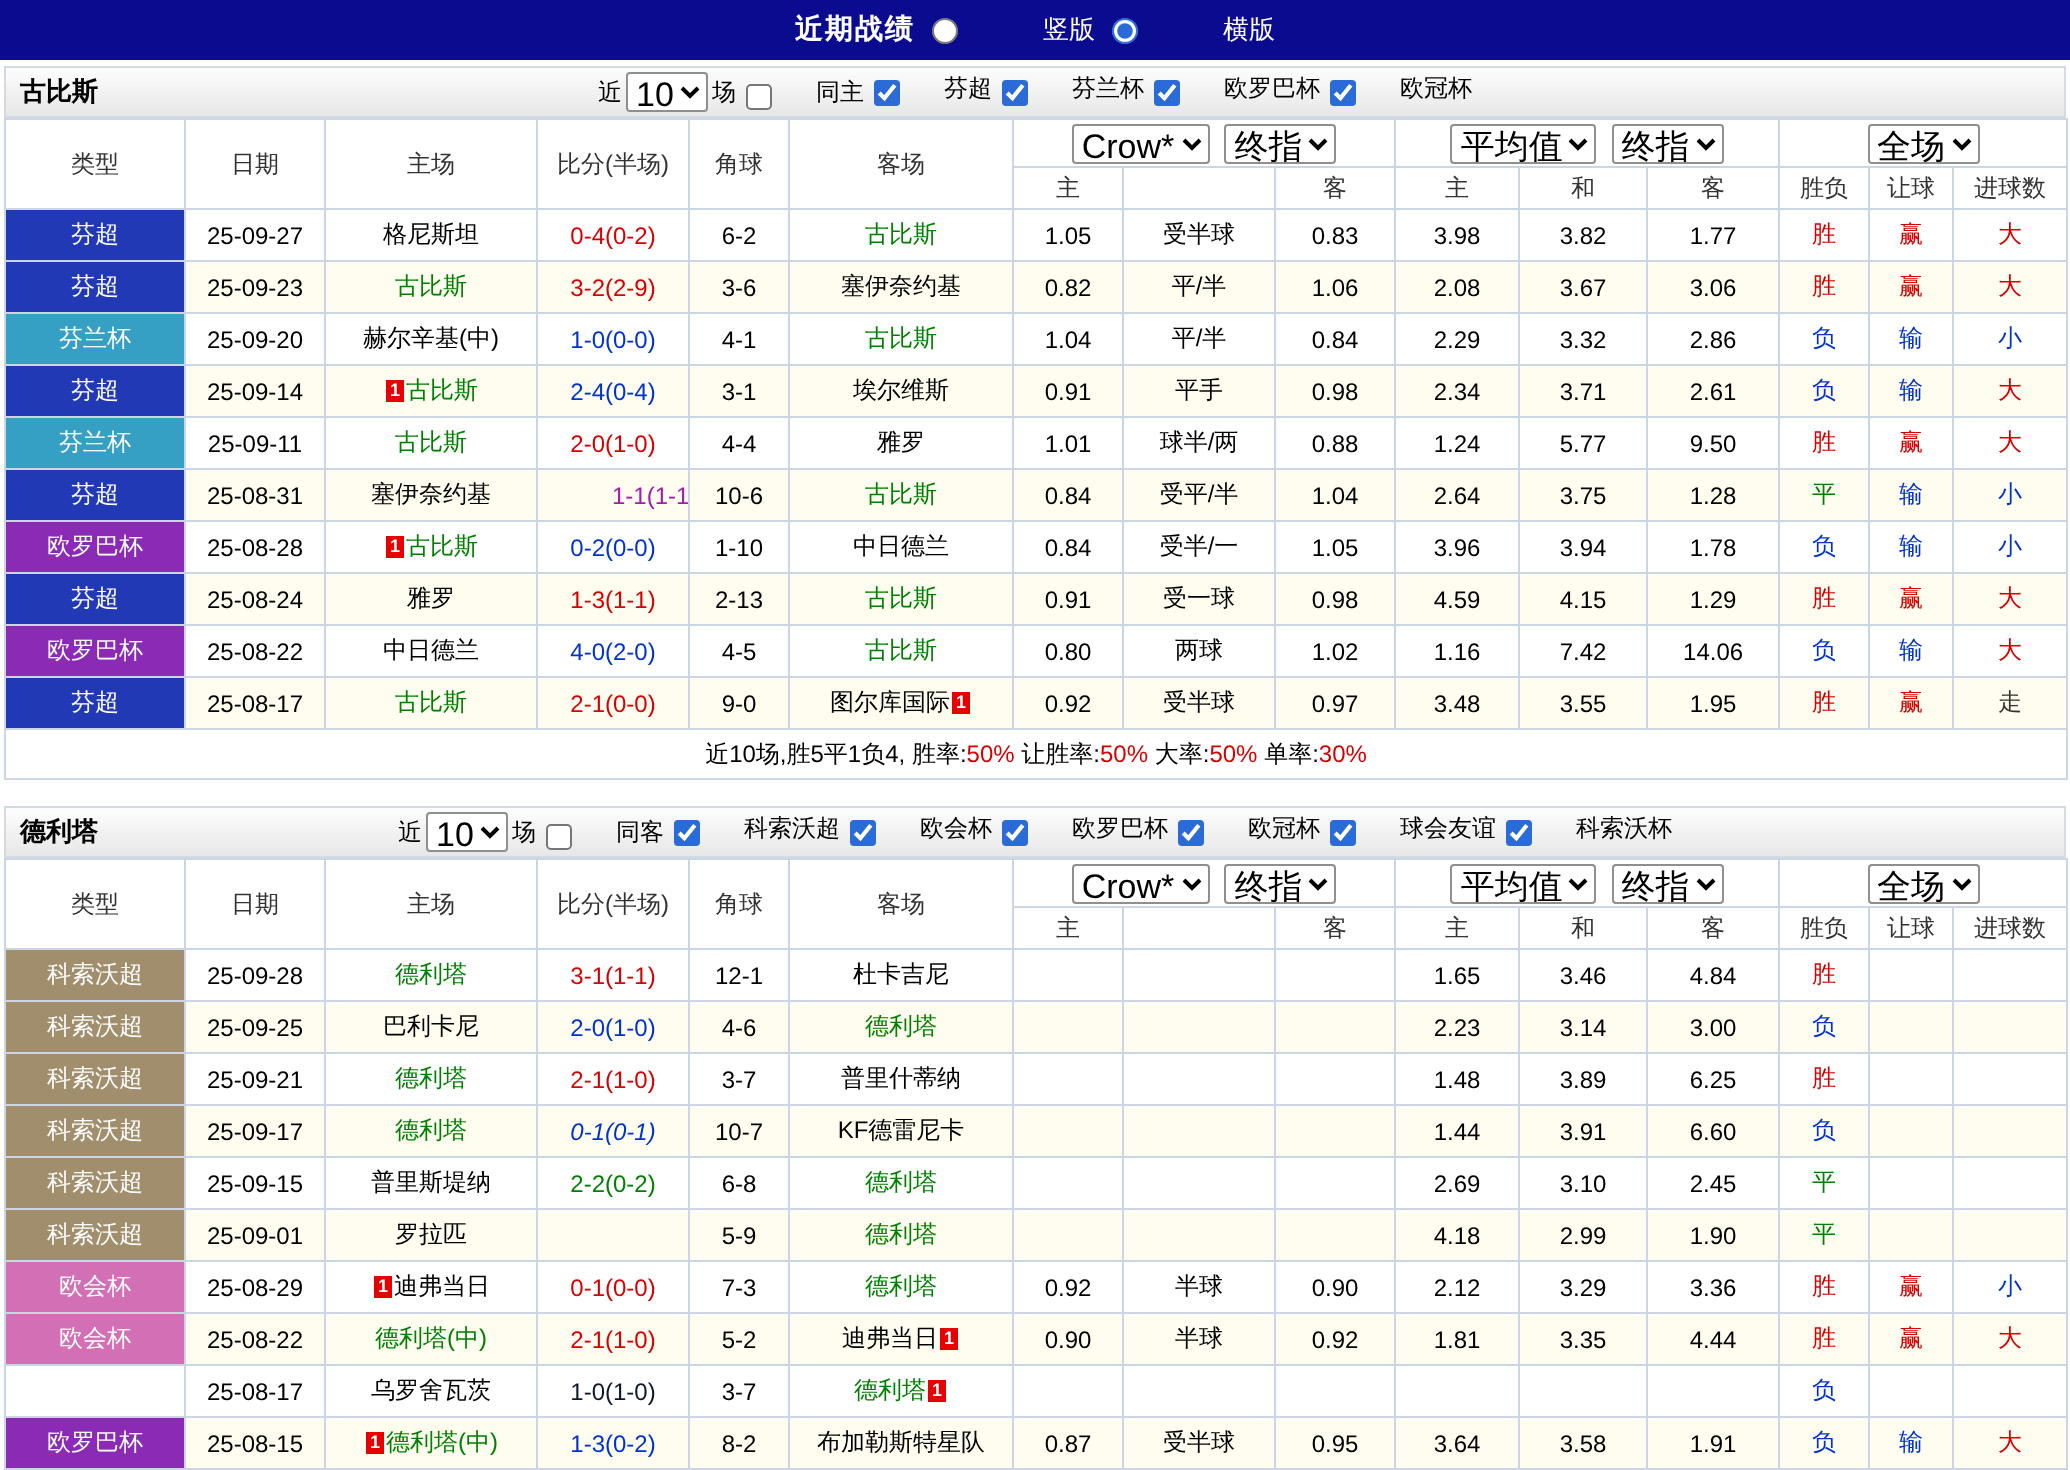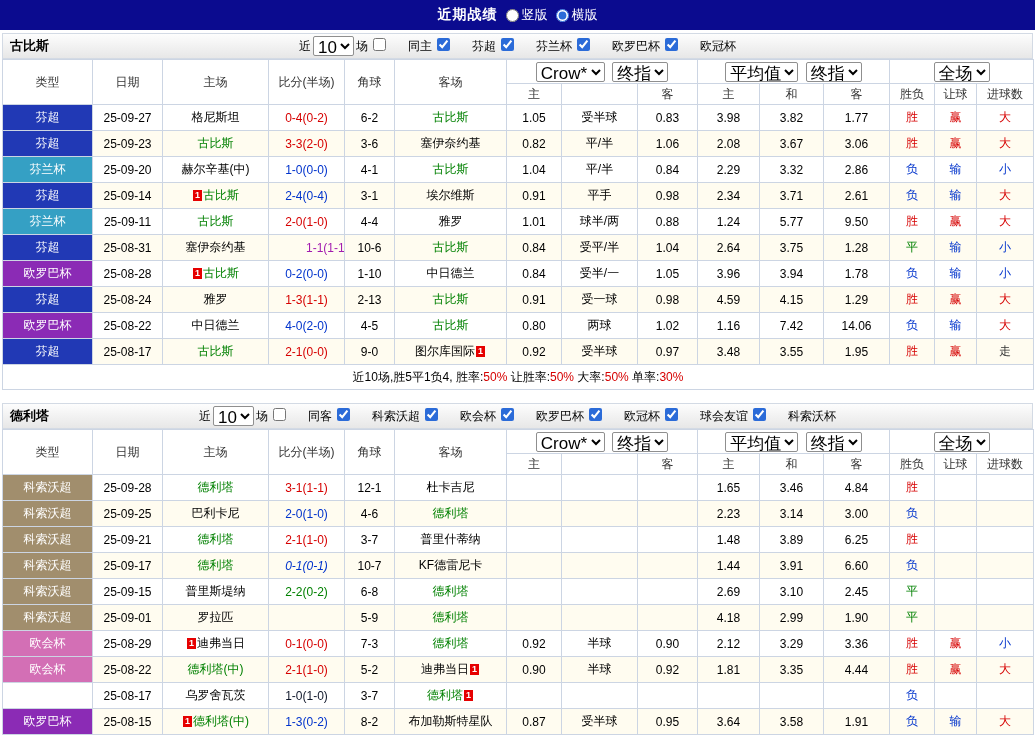--- a/index.html
+++ b/index.html
@@ -1,27 +1,27 @@
 <!DOCTYPE html>
 <html><head>
 <meta charset="utf-8">
 <style>
   html,body{margin:0;padding:0;background:#fff;}
   body{width:1035px;font-family:"Liberation Sans","DejaVu Sans",sans-serif;font-size:12px;color:#000;}
   .topbar{height:30px;background:#0b0b8f;display:flex;align-items:center;justify-content:center;color:#fff;}
   .topbar .title{font-weight:bold;font-size:14px;letter-spacing:1px;text-align:center;}
-  .topbar label{display:inline-flex;align-items:center;font-size:13px;cursor:pointer;}
+  .topbar label{display:inline-flex;align-items:center;font-size:13px;cursor:pointer;gap:40px;}
   input[type=radio],input[type=checkbox]{width:13px;height:13px;margin:0 3px 0 8px;accent-color:#2b6bd8;vertical-align:middle;}
   .filters input[type=checkbox]{margin:0 2px 0 5px;}
   .section{margin-top:3px;}
   .section + .section{margin-top:13px;}
   .strip{position:relative;height:24px;margin:0 2px;background:linear-gradient(#fdfdfd,#e7e7e7);border:1px solid #d3dae4;display:flex;align-items:center;}
   .team{position:absolute;left:7px;font-weight:bold;font-size:13px;}
   .filters{margin:0 auto;display:flex;align-items:center;}
-  .filters label{display:inline-flex;align-items:flex-start;cursor:pointer;gap:20px;}
+  .filters label{display:inline-flex;align-items:flex-end;cursor:pointer;gap:20px;}
   select{font-size:17px;height:20px;border:1px solid #8f8f8f;border-radius:2px;background:#fff;margin:0 2px;}
   table{border-collapse:collapse;table-layout:fixed;width:1031px;margin:0 2px;font-size:12px;}
   td{border:1px solid #ccd5e3;height:25px;text-align:center;padding:0 1px;overflow:hidden;white-space:nowrap;}
   thead td{background:#fff;color:#333;}
   thead tr.h1 td{height:23px;}
   thead tr.h2 td{height:20px;}
   tbody tr:nth-child(even) td{background:#fffcf0;}
   .type-cell{color:#fff;}
   .focal{color:#008000;}
   .rc{display:inline-block;background:#e60000;color:#fff;font-size:9px;font-weight:bold;line-height:11px;width:9px;height:11px;vertical-align:middle;margin:0 1px;text-align:center;}
@@ -135,21 +135,21 @@
             <td>3.82</td>
             <td>1.77</td>
             <td style="color: rgb(214, 0, 0);">胜</td>
             <td style="color: rgb(214, 0, 0);">赢</td>
             <td style="color: rgb(214, 0, 0);">大</td>
           </tr>
           <tr>
             <td class="type-cell" style="background: rgb(33, 57, 181);">芬超</td>
             <td>25-09-23</td>
             <td><span><span class="focal">古比斯</span></span></td>
-            <td style="color: rgb(214, 0, 0);">3-3(2-0)</td>
+            <td style="color: rgb(214, 0, 0);">3-2(2-9)</td>
             <td>3-6</td>
             <td><span><span>塞伊奈约基</span></span></td>
             <td>0.82</td>
             <td>平/半</td>
             <td>1.06</td>
             <td>2.08</td>
             <td>3.67</td>
             <td>3.06</td>
             <td style="color: rgb(214, 0, 0);">胜</td>
             <td style="color: rgb(214, 0, 0);">赢</td>

